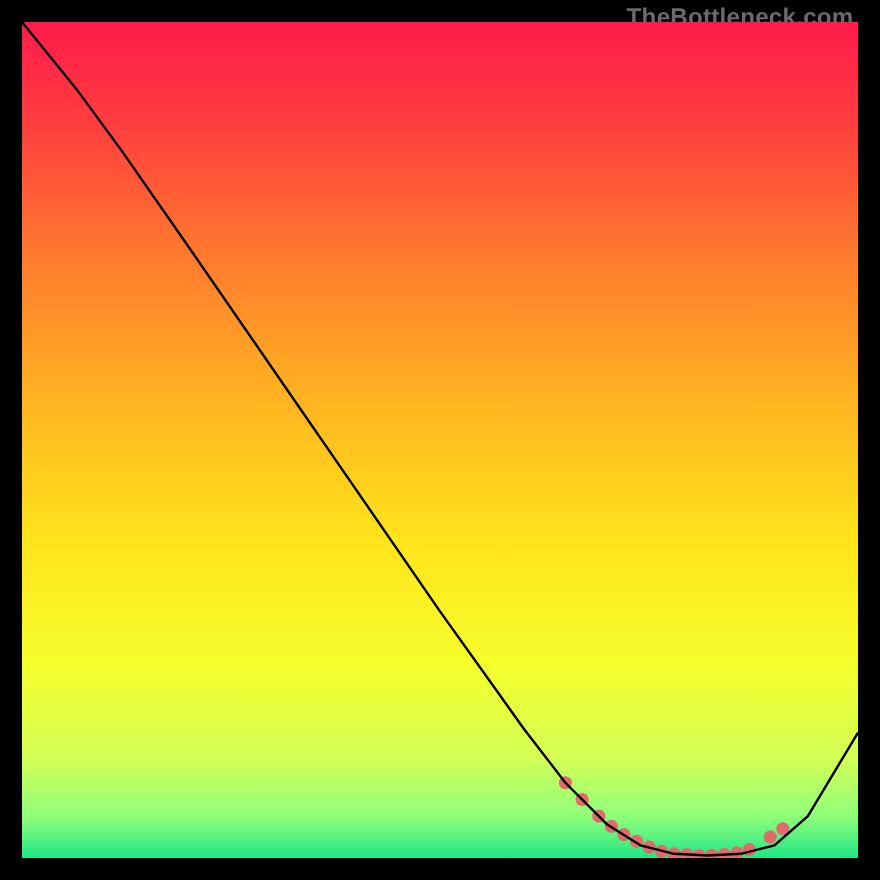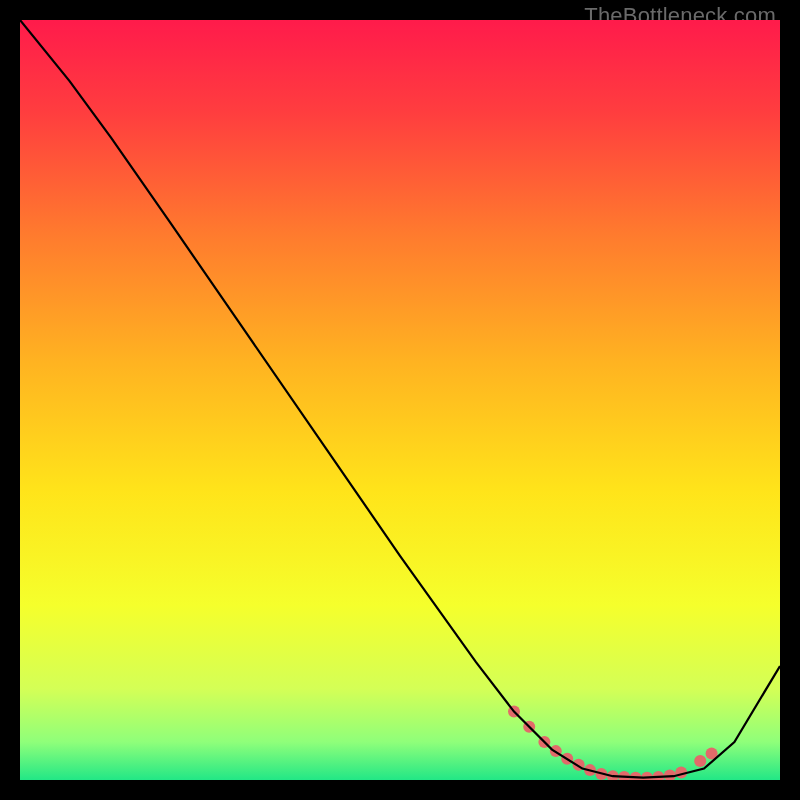--- a/index.html
+++ b/index.html
@@ -23,21 +23,21 @@
     top: 0;
     width: 100%;
     height: 100%;
   }
   .watermark {
     position: absolute;
     top: 3px;
     right: 24px;
     font-family: Arial, Helvetica, sans-serif;
     font-size: 22px;
-    font-weight: 400;
+    font-weight: 700;
     color: #6a6a6a;
     letter-spacing: 0.2px;
   }
   svg.curve {
     position: absolute;
     left: 0;
     top: 0;
     width: 100%;
     height: 100%;
   }

